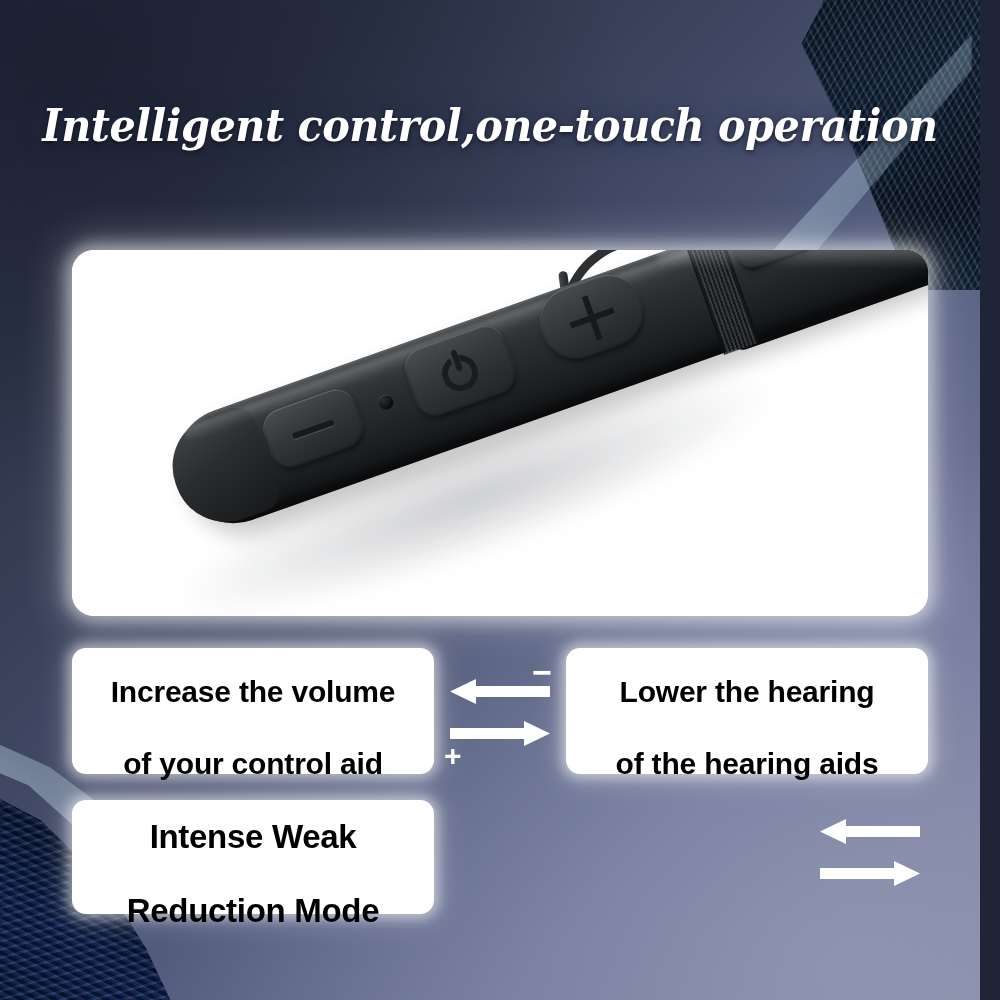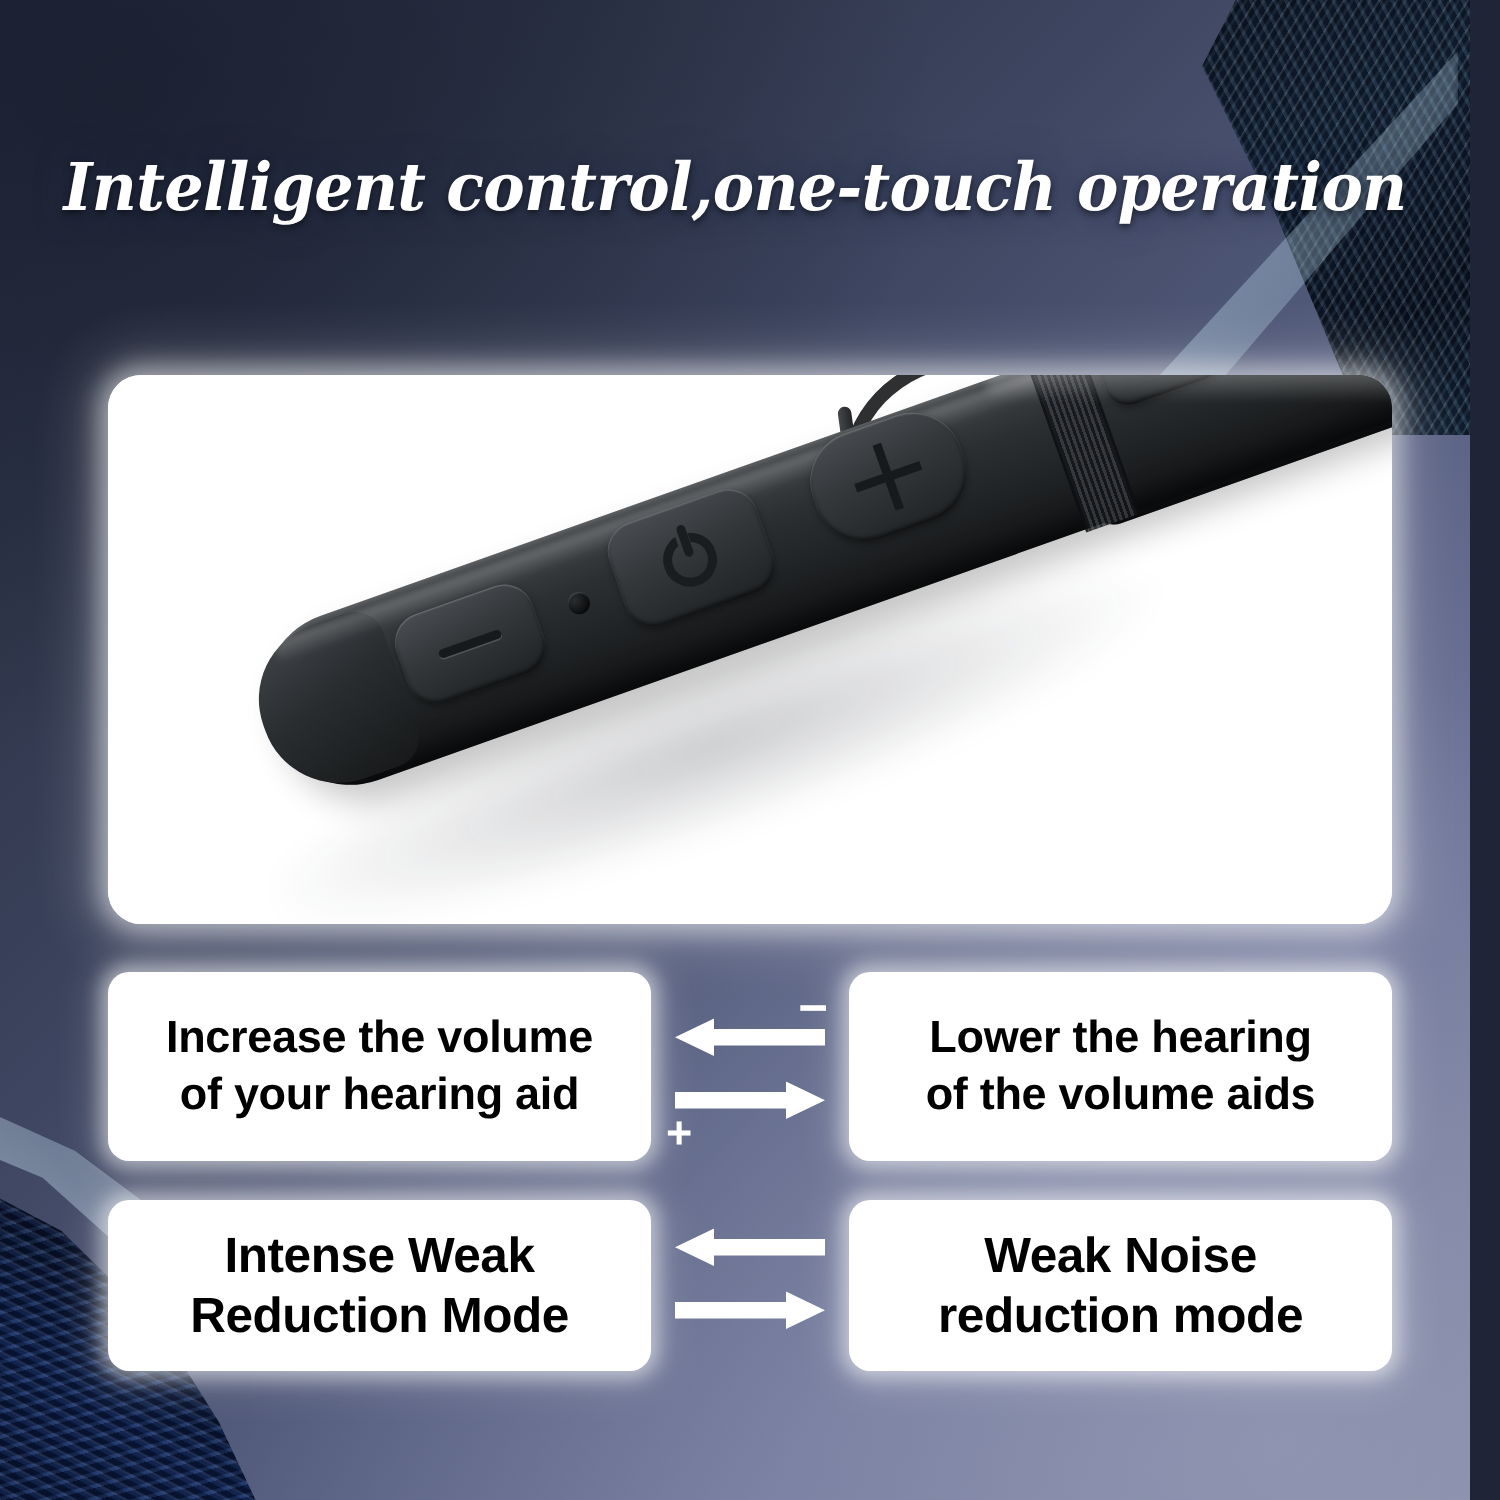--- a/index.html
+++ b/index.html
@@ -393,21 +393,21 @@
     letter-spacing: -0.2px;
   }
   .row-2 .card {
     width: 362px;
     height: 114px;
     font-size: 33px;
     font-weight: bold;
     line-height: 1.22;
     letter-spacing: -0.3px;
   }
-  .card .ln { display: block; white-space: nowrap; }
+  .card .ln { display: block; white-space: nowrap; margin-top: 34px; }
 
   
   .arrows {
     position: relative;
     width: 116px;
     height: 104px;
     flex: 0 0 116px;
   }
   .arrow {
     position: absolute;
@@ -468,41 +468,41 @@
       </div>
 
       <div class="device-barrel-sheen"></div>
 
     </div>
   </div>
 
   <div class="row row-1">
     <div class="card">
       <span class="ln">Increase the volume</span>
-      <span class="ln">of your hearing aid</span>
+      <span class="ln">of your control aid</span>
     </div>
 
     <div class="arrows">
       <div class="arrow arrow-left">
         <svg width="100" height="25" viewBox="0 0 100 25" aria-hidden="true">
           <polygon points="0,12.5 26,0 26,7 100,7 100,18 26,18 26,25" fill="#ffffff"></polygon>
         </svg>
       </div>
       <span class="sign sign-minus">−</span>
       <div class="arrow arrow-right">
         <svg width="100" height="25" viewBox="0 0 100 25" aria-hidden="true">
           <polygon points="100,12.5 74,0 74,7 0,7 0,18 74,18 74,25" fill="#ffffff"></polygon>
         </svg>
       </div>
       <span class="sign sign-plus">+</span>
     </div>
 
     <div class="card">
       <span class="ln">Lower the hearing</span>
-      <span class="ln">of the volume aids</span>
+      <span class="ln">of the hearing aids</span>
     </div>
   </div>
 
   <div class="row row-2">
     <div class="card">
       <span class="ln">Intense Weak</span>
       <span class="ln">Reduction Mode</span>
     </div>
 
     <div class="arrows">
@@ -511,19 +511,15 @@
           <polygon points="0,12.5 26,0 26,7 100,7 100,18 26,18 26,25" fill="#ffffff"></polygon>
         </svg>
       </div>
       <div class="arrow arrow-right">
         <svg width="100" height="25" viewBox="0 0 100 25" aria-hidden="true">
           <polygon points="100,12.5 74,0 74,7 0,7 0,18 74,18 74,25" fill="#ffffff"></polygon>
         </svg>
       </div>
     </div>
 
-    <div class="card">
-      <span class="ln">Weak Noise</span>
-      <span class="ln">reduction mode</span>
-    </div>
   </div>
 
 </div>
 
 </body></html>

